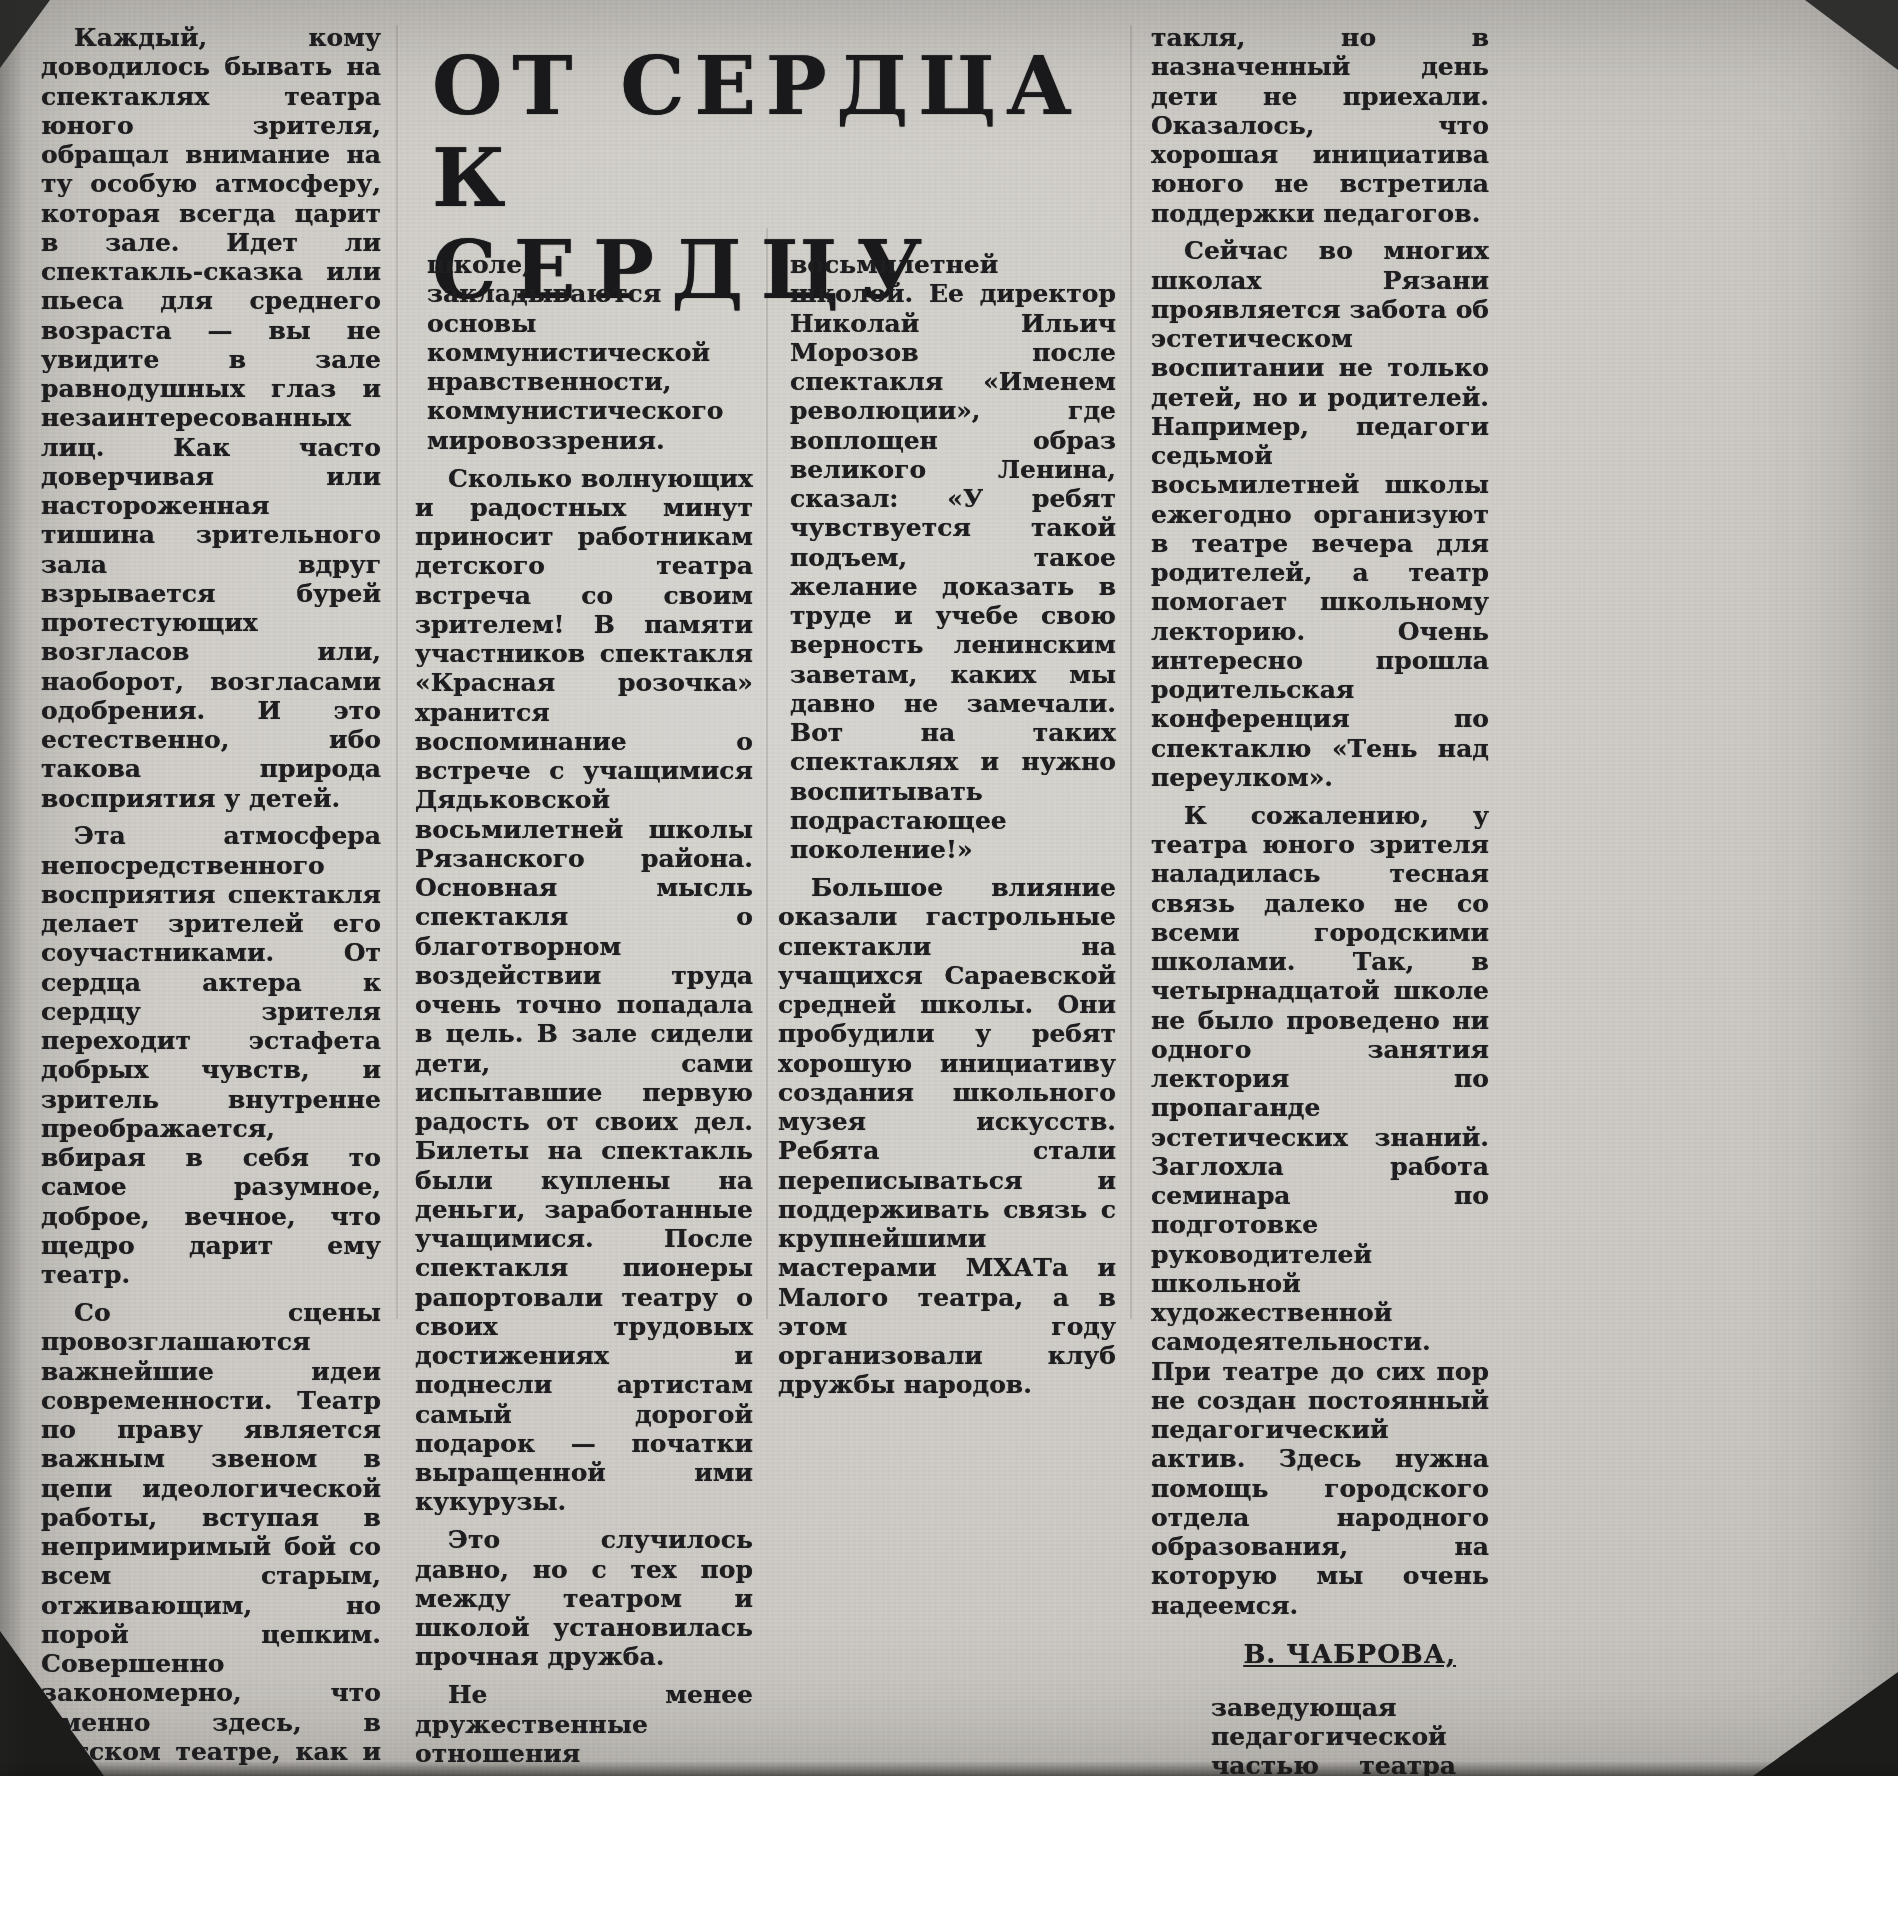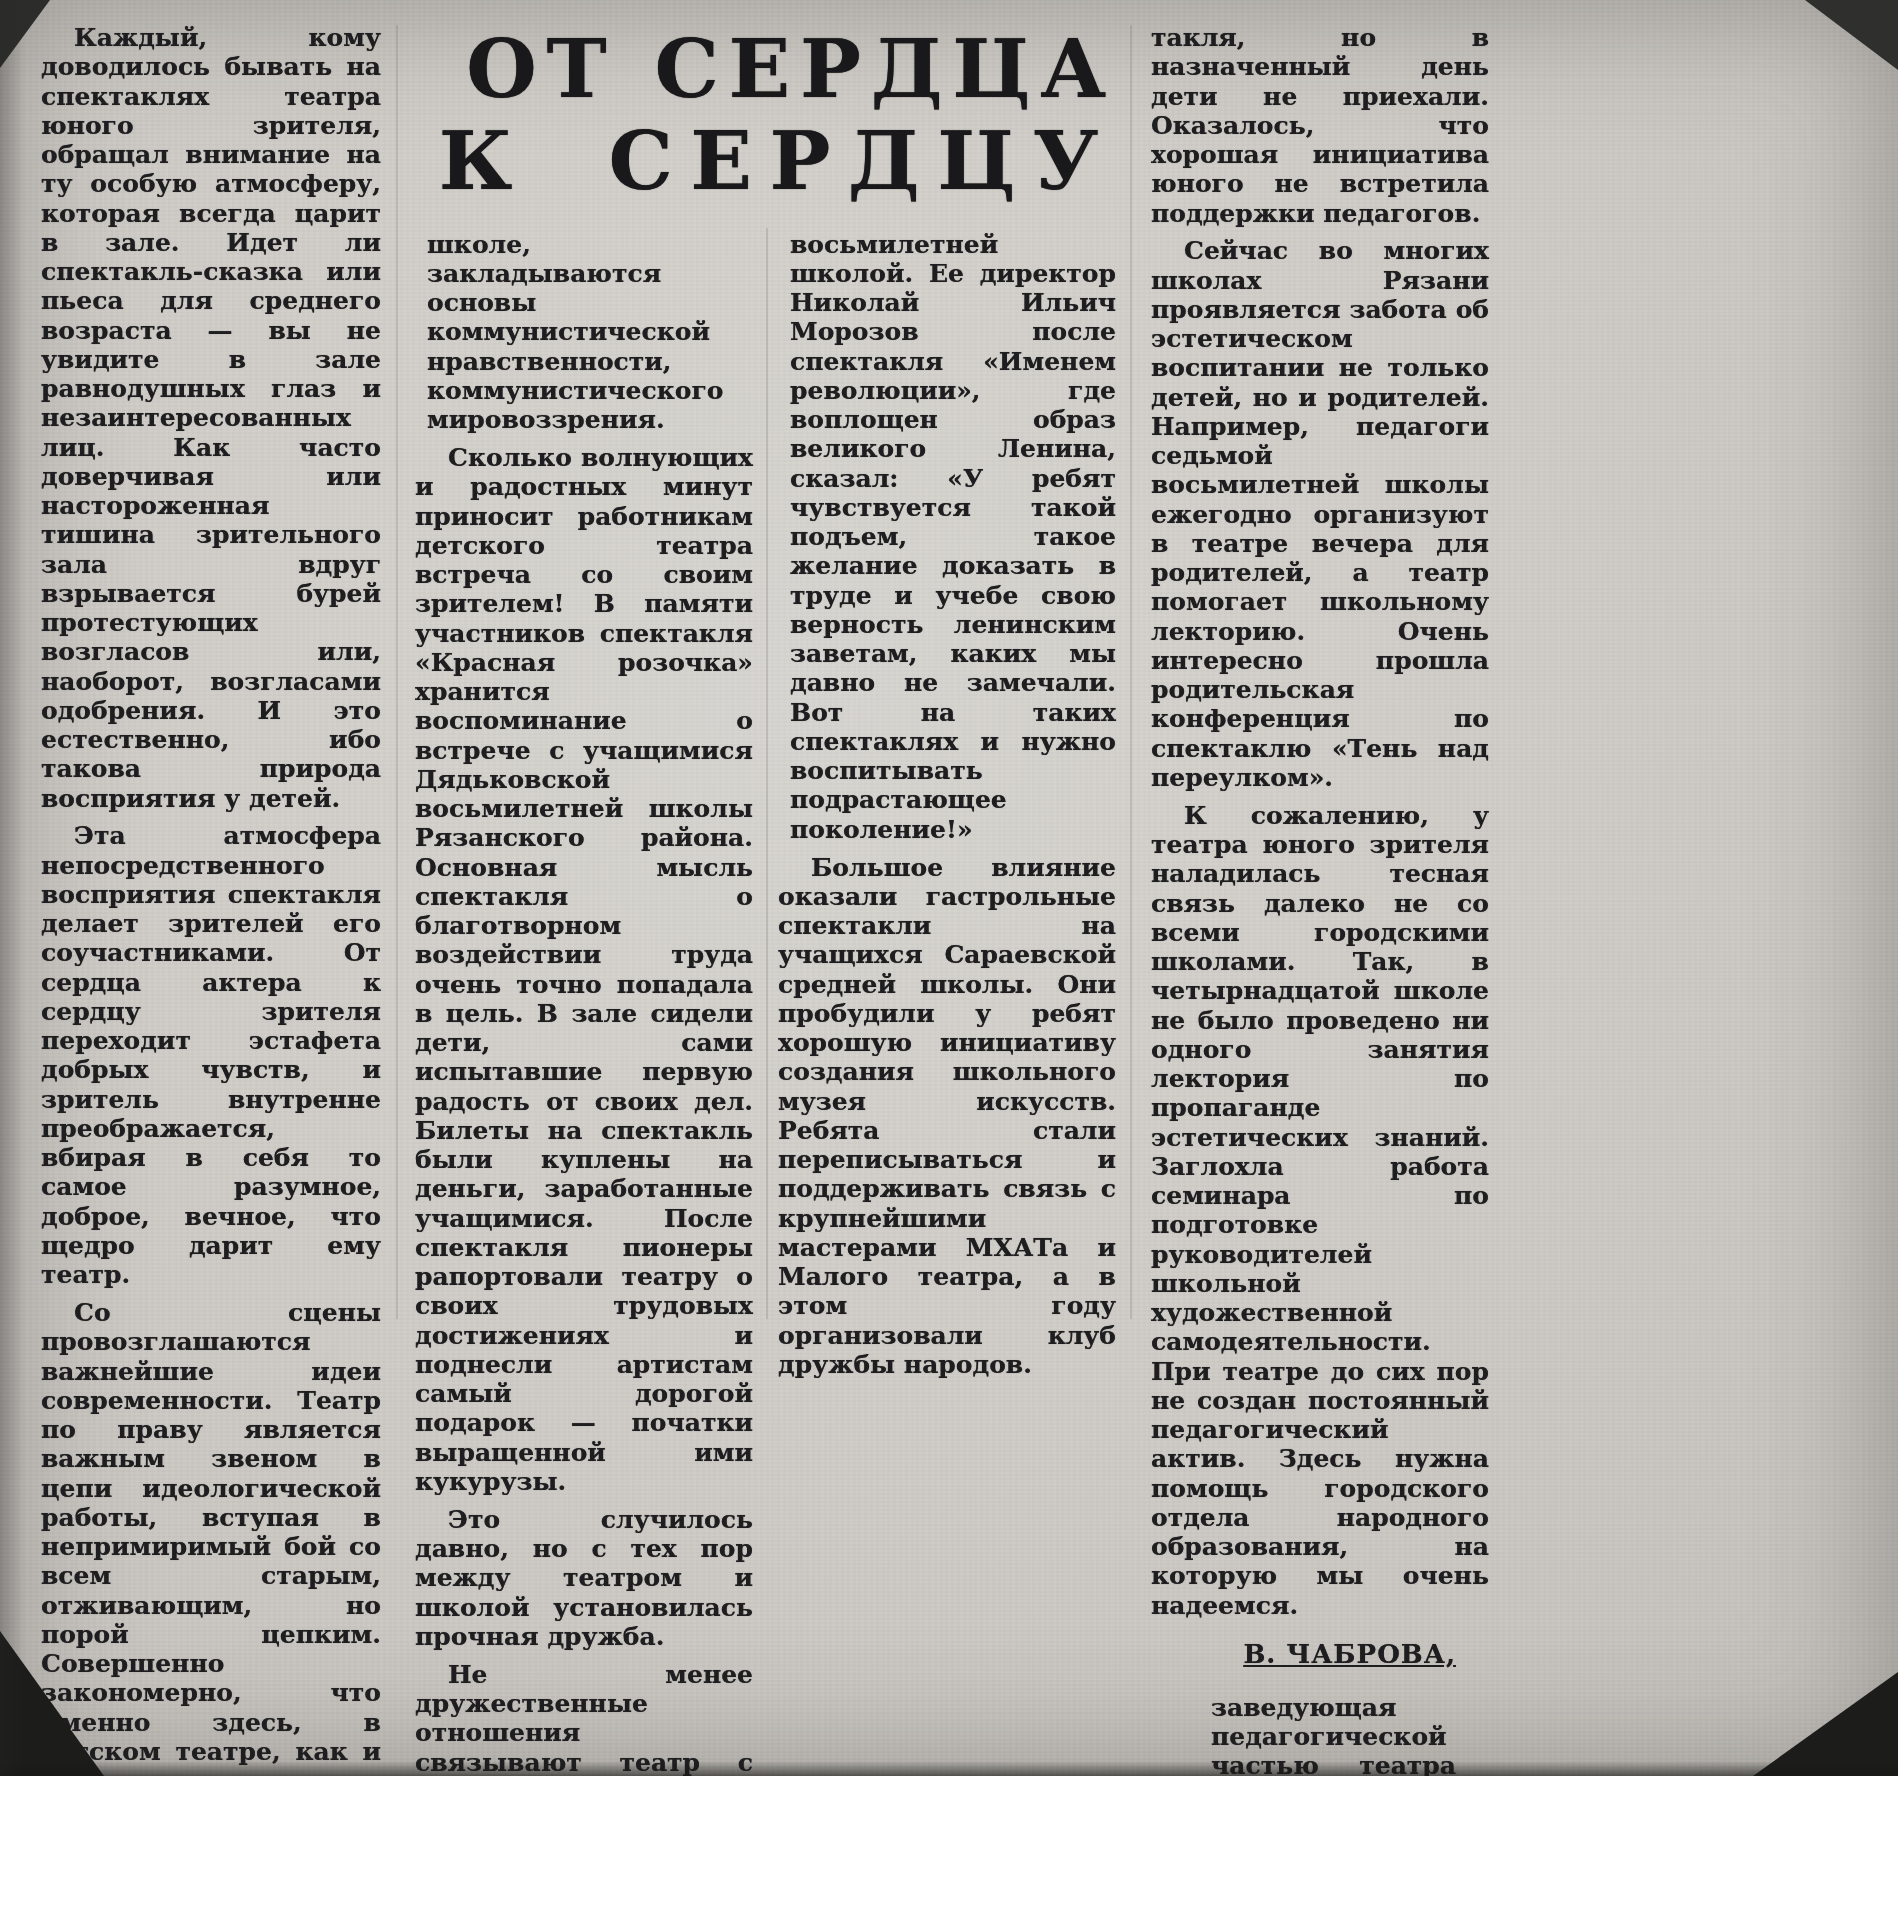--- a/index.html
+++ b/index.html
@@ -39,23 +39,23 @@
     margin: 0 0 8.7px 0;
     text-align: justify;
     text-indent: 33px;
   }
   .col p.cont { text-indent: 0; }
   .col1 { left: 41px;  top: 23px;  width: 340px; }
   .middle { position: absolute; left: 415px; top: 13.5px; width: 701px; }
   .col4 { left: 1151px; top: 23px; width: 338px; }
 
   .headline {
-    margin: 0;
+    margin: 17px;
     height: 193px;
-    text-align: right;
+    text-align: left;
     color: #19191b;
     font-weight: bold;
     padding-top: 9.7px;
     text-shadow: 0 0 1px rgba(20,20,20,0.8);
   }
   .headline .hl {
     display: block;
     font-size: 81px;
     line-height: 92px;
   }

